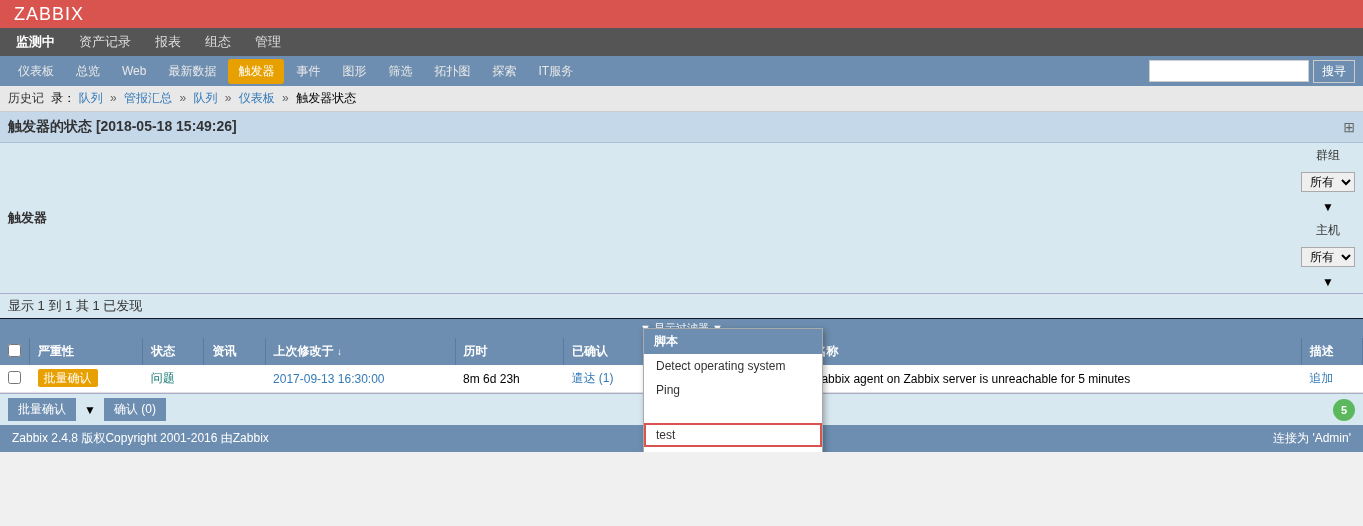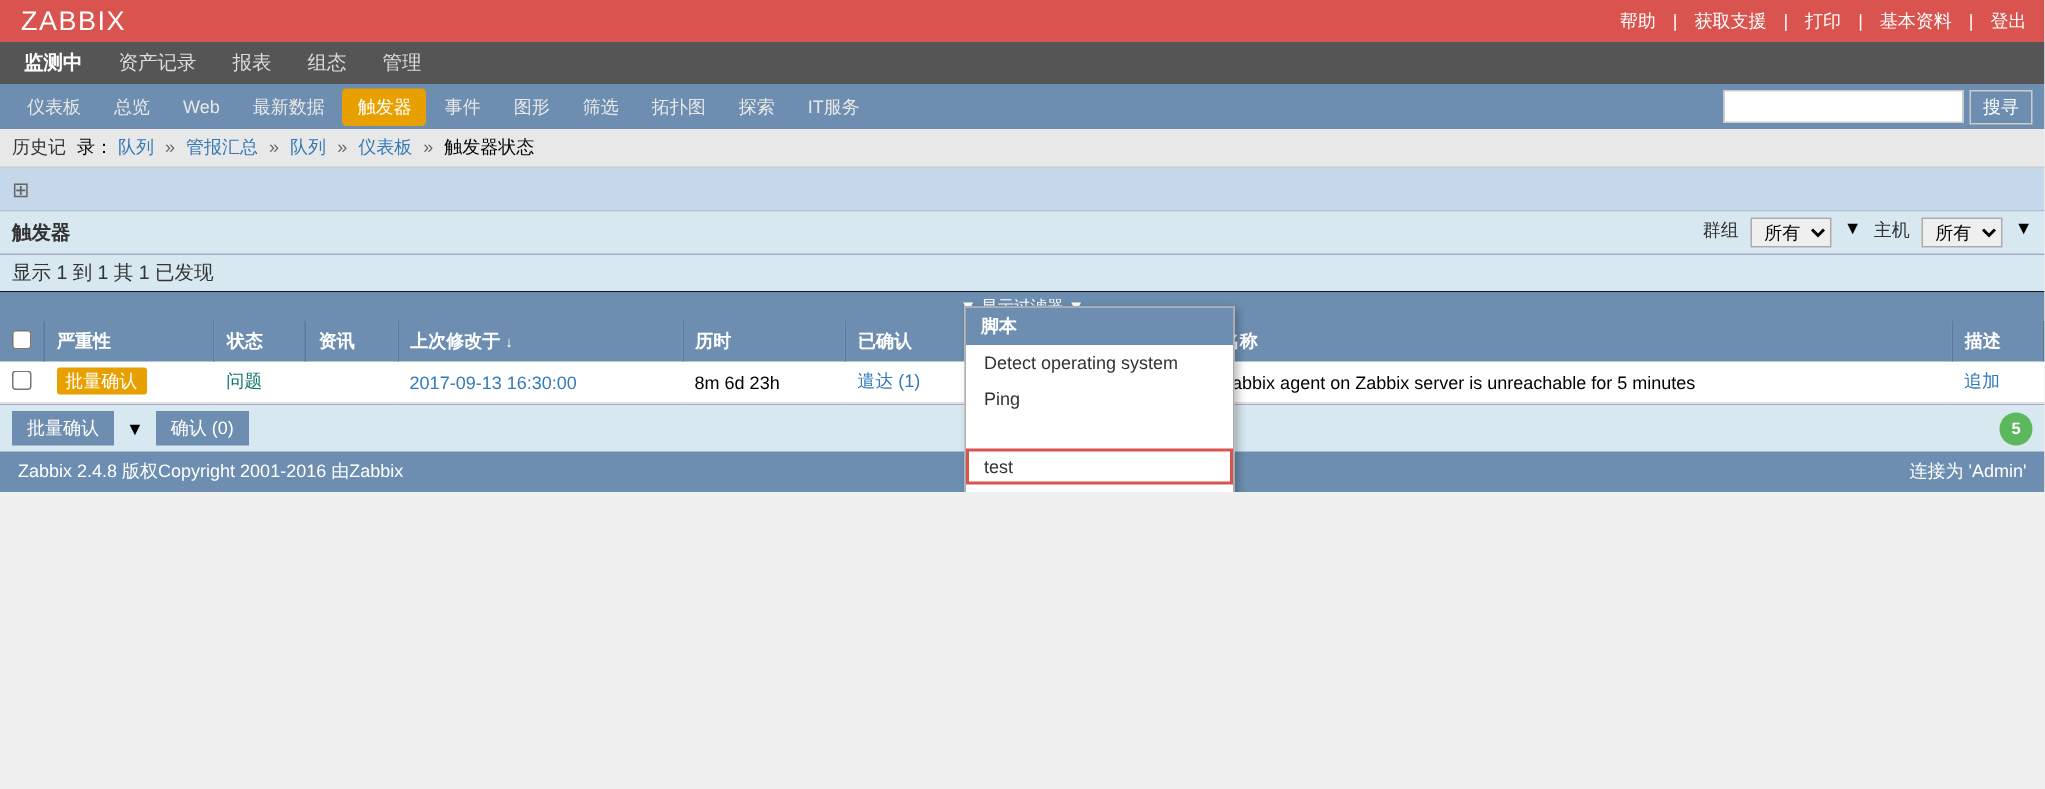--- a/index.html
+++ b/index.html
@@ -31,21 +31,21 @@
     #breadcrumb-area .sep { margin: 0 4px; color: #666; }
 
     
     #page-title-bar { background: #c5d8ea; padding: 6px 8px; border-bottom: 1px solid #aac0d6; display: flex; align-items: center; justify-content: space-between; }
     #page-title { font-size: 14px; font-weight: bold; color: #333; }
     #page-title-expand { cursor: pointer; color: #666; font-size: 14px; }
 
     
     #controls-bar { background: #d8e8f0; padding: 4px 8px; display: flex; align-items: center; justify-content: space-between; border-bottom: 1px solid #aac; }
     #controls-left { font-size: 13px; font-weight: bold; color: #333; }
-    #controls-right { display: flex; align-items: flex-start; gap: 8px; font-size: 12px; }
+    #controls-right { display: flex; align-items: center; gap: 8px; font-size: 12px; flex-direction: column; }
     #controls-right label { color: #333; }
     #controls-right select { font-size: 12px; padding: 1px 4px; border: 1px solid #aaa; }
 
     
     #count-bar { background: #d8e8f0; padding: 3px 8px; font-size: 13px; color: #333; border-bottom: 1px solid #0f172a; }
 
     
     #filter-toggle-bar { background: #6d8eb0; text-align: center; padding: 2px; font-size: 11px; color: white; cursor: pointer; }
 
     
@@ -82,31 +82,20 @@
     .checkbox-cell { width: 20px; }
     input[type="checkbox"] { cursor: pointer; }
 
     .sort-arrow { font-size: 10px; }
   </style>
 </head>
 <body>
 
 <div id="top-bar">
   <div id="logo">ZABBIX</div>
-  <div id="top-links">
-    <span>帮助</span>
-    <span> | </span>
-    <span>获取支援</span>
-    <span> | </span>
-    <span>打印</span>
-    <span> | </span>
-    <span>基本资料</span>
-    <span> | </span>
-    <span>登出</span>
-  </div>
 </div>
 
 <div id="main-nav">
   <div class="nav-item active">监测中</div>
   <div class="nav-item">资产记录</div>
   <div class="nav-item">报表</div>
   <div class="nav-item">组态</div>
   <div class="nav-item">管理</div>
 </div>
 
@@ -136,20 +125,21 @@
   <a>管报汇总</a>
   <span class="sep"> » </span>
   <a>队列</a>
   <span class="sep"> » </span>
   <a>仪表板</a>
   <span class="sep"> » </span>
   <span>触发器状态</span>
 </div>
 
 <div id="page-title-bar">
+  <span id="page-title">触发器的状态 [2018-05-18 15:49:26]</span>
   <span id="page-title-expand">⊞</span>
 </div>
 
 <div id="controls-bar">
   <div id="controls-left">触发器</div>
   <div id="controls-right">
     <label>群组</label>
     <select>
       <option>所有</option>
     </select>

